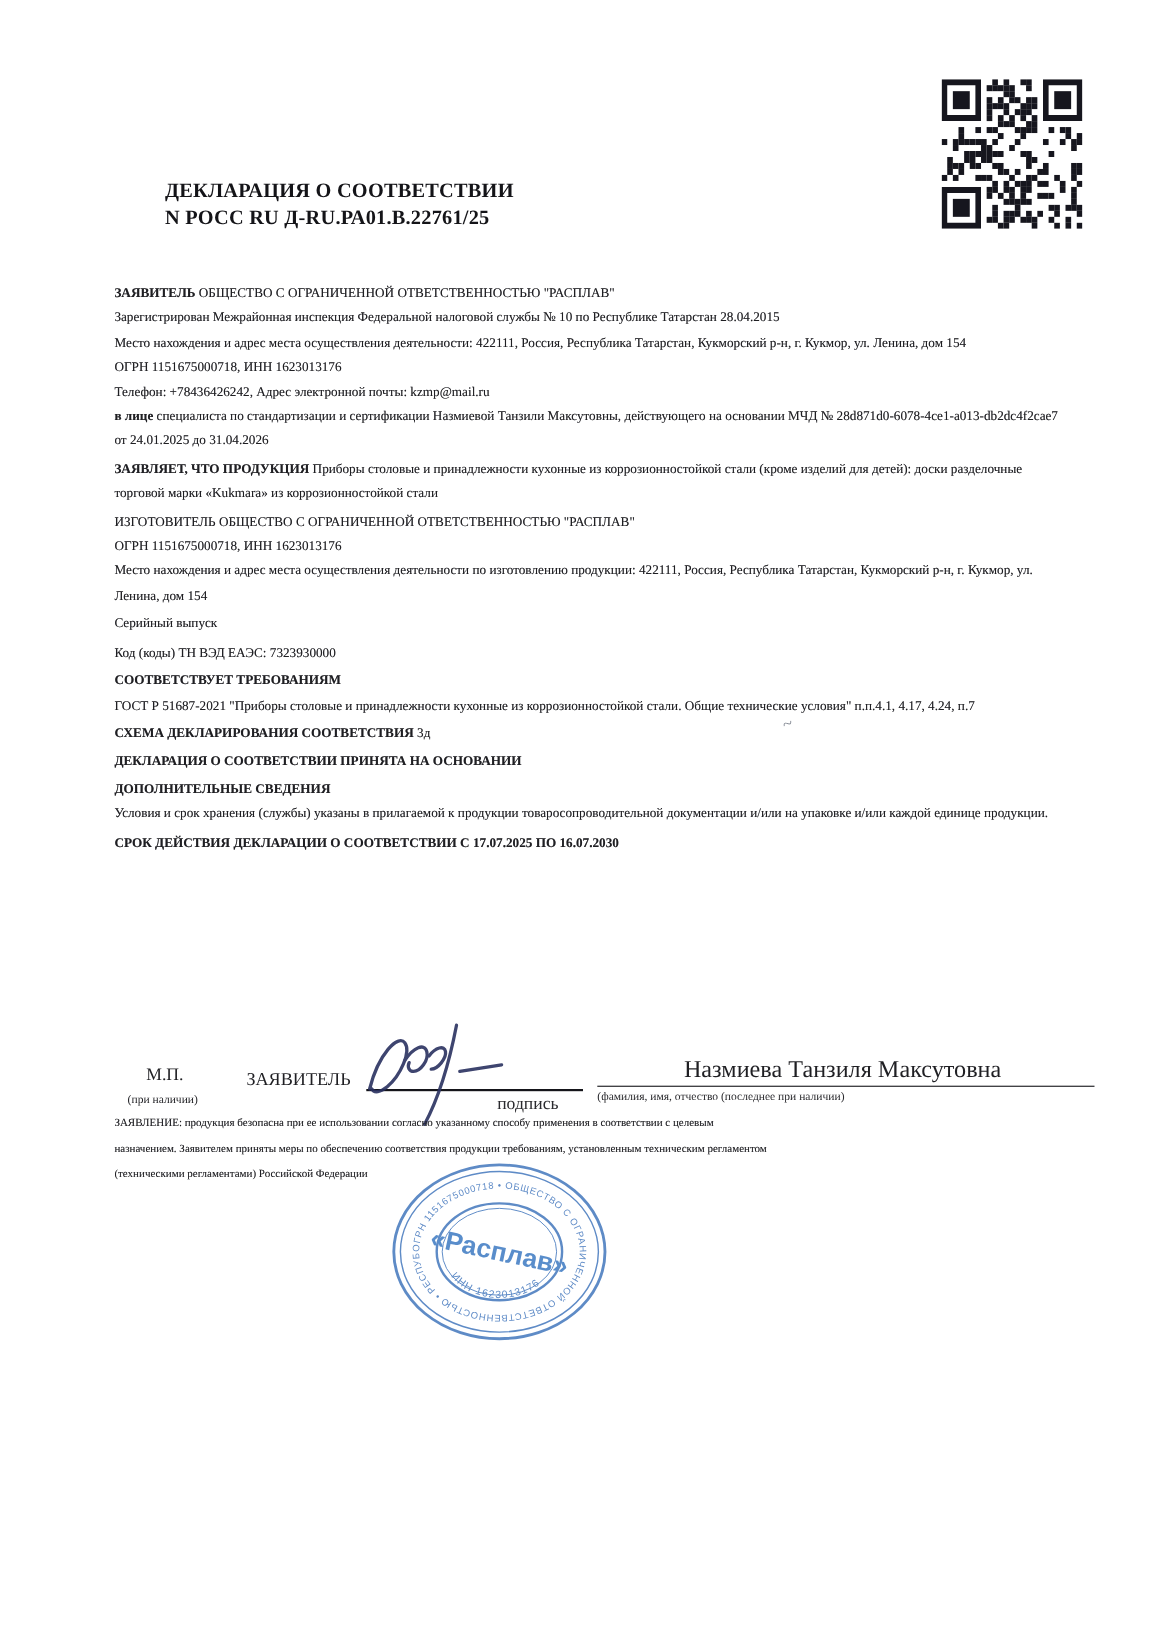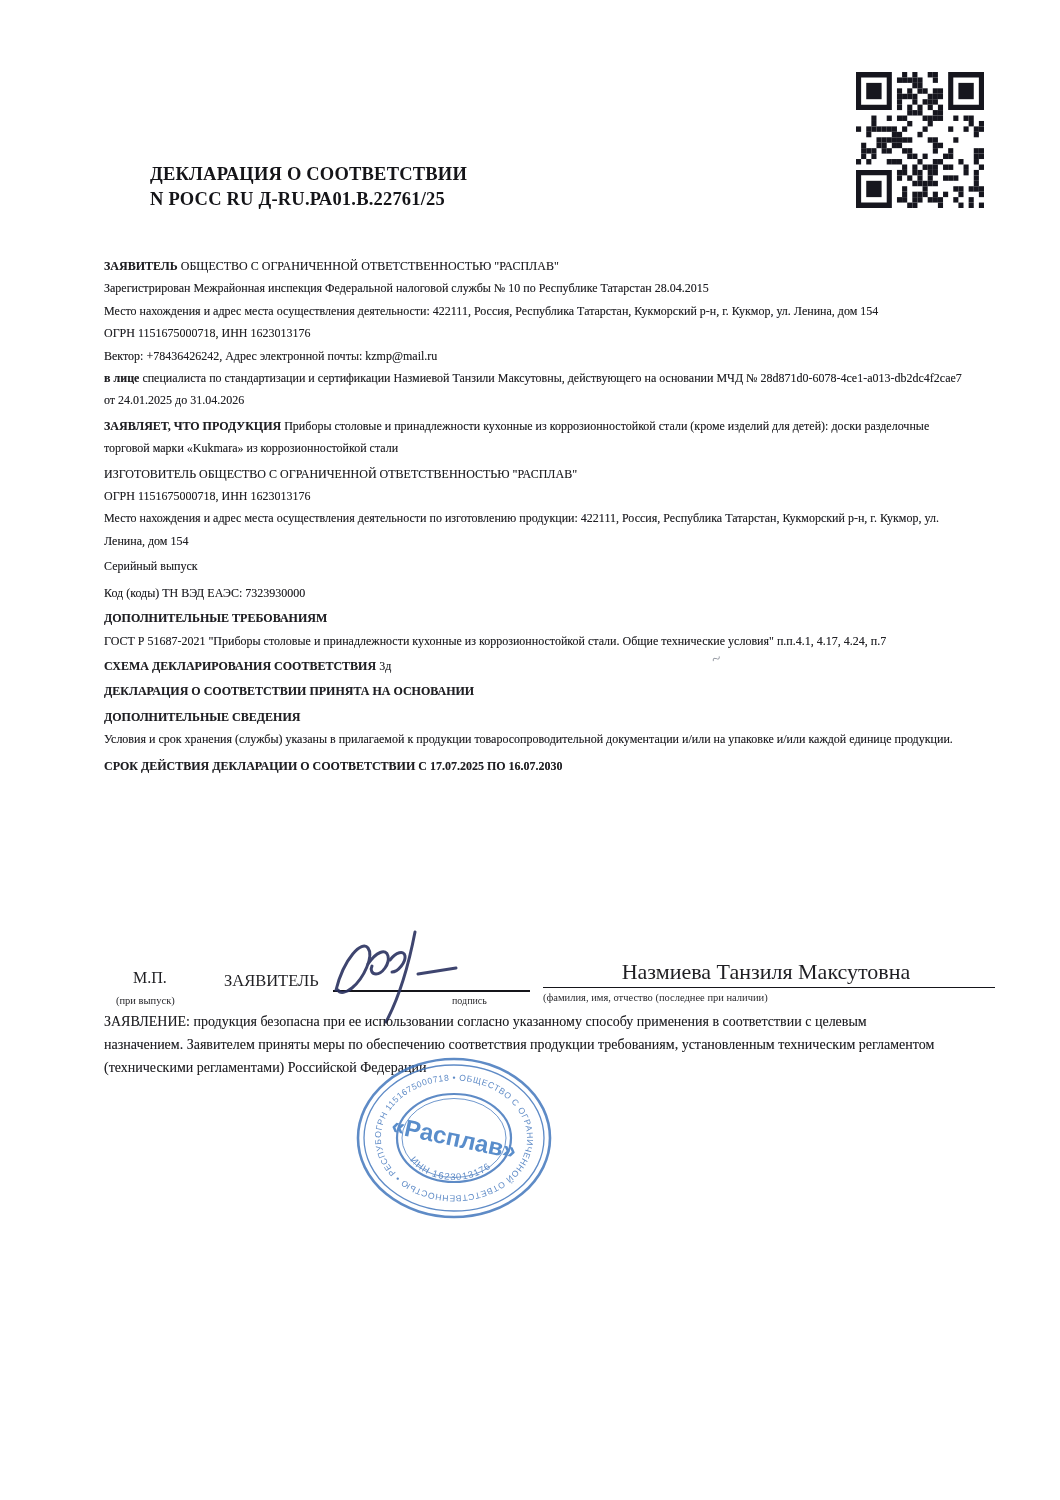--- a/index.html
+++ b/index.html
@@ -37,28 +37,28 @@
   .artifact{
     position:absolute;left:712px;top:650px;color:#858a94;
     font-size:16px;transform:rotate(-18deg);
   }
   
   .abs{position:absolute;}
   .mp-label{left:133px;top:969px;font-size:16px;}
   .mp-note{left:116px;top:995px;font-size:10.5px;}
   .applicant-label{left:224px;top:971px;font-size:16.5px;}
   .sig-line{left:333px;top:990px;width:197px;border-top:2px solid #15151a;height:0;}
-  .sig-caption{left:452px;top:995px;font-size:10px;color:#2a2a2e;}
+  .sig-caption{left:452px;top:995px;font-size:16px;color:#2a2a2e;}
   .holder-name{left:540px;top:959px;width:452px;text-align:center;font-size:22px;}
   .fio-line{left:543px;top:987px;width:452px;border-top:1.6px solid #15151a;height:0;}
   .fio-caption{left:543px;top:992px;width:452px;text-align:left;font-size:10.5px;color:#2a2a2e;}
   #sig-svg{left:318px;top:930px;}
   .statement{
     position:absolute;left:104px;top:1010px;width:950px;
-    font-size:14px;line-height:23px;text-shadow:0 0 .4px rgba(30,30,35,.4);
+    font-size:10px;line-height:23px;text-shadow:0 0 .4px rgba(30,30,35,.4);
   }
   .statement div{white-space:nowrap;}
   #stamp-svg{left:340px;top:1048px;opacity:.85;}
   .line{display:block;}
 </style>
 </head>
 <body>
 
 <div id="page">
 
@@ -256,41 +256,41 @@
       <rect x="20" y="2" width="3" height="3"></rect>
       <path fill-rule="evenodd" d="M0 18h7v7h-7z M1 19v5h5v-5z"></path>
       <rect x="2" y="20" width="3" height="3"></rect>
     </svg>
 
   <div class="main">
     <p><b>ЗАЯВИТЕЛЬ</b> <span>ОБЩЕСТВО С ОГРАНИЧЕННОЙ ОТВЕТСТВЕННОСТЬЮ "РАСПЛАВ"</span></p>
     <p>Зарегистрирован Межрайонная инспекция Федеральной налоговой службы № 10 по Республике Татарстан 28.04.2015</p>
     <p>Место нахождения и адрес места осуществления деятельности: 422111, Россия, Республика Татарстан, Кукморский р-н, г. Кукмор, ул. Ленина, дом 154</p>
     <p>ОГРН 1151675000718, ИНН 1623013176</p>
-    <p>Вектор: +78436426242, Адрес электронной почты: kzmp@mail.ru</p>
+    <p>Телефон: +78436426242, Адрес электронной почты: kzmp@mail.ru</p>
     <p><b>в лице</b> <span>специалиста по стандартизации и сертификации Назмиевой Танзили Максутовны, действующего на основании МЧД № 28d871d0-6078-4ce1-a013-db2dc4f2cae7 от 24.01.2025 до 31.04.2026</span></p>
     <p class="sp"><b>ЗАЯВЛЯЕТ, ЧТО ПРОДУКЦИЯ</b> <span>Приборы столовые и принадлежности кухонные из коррозионностойкой стали (кроме изделий для детей): доски разделочные торговой марки «Kukmara» из коррозионностойкой стали</span></p>
     <p class="sp">ИЗГОТОВИТЕЛЬ ОБЩЕСТВО С ОГРАНИЧЕННОЙ ОТВЕТСТВЕННОСТЬЮ "РАСПЛАВ"</p>
     <p>ОГРН 1151675000718, ИНН 1623013176</p>
     <p>Место нахождения и адрес места осуществления деятельности по изготовлению продукции: 422111, Россия, Республика Татарстан, Кукморский р-н, г. Кукмор, ул. Ленина, дом 154</p>
     <p class="sp">Серийный выпуск</p>
     <p class="sp4 tnved">Код (коды) ТН ВЭД ЕАЭС: 7323930000</p>
-    <p class="sp bold">ДОПОЛНИТЕЛЬНЫЕ ТРЕБОВАНИЯМ</p>
+    <p class="sp bold">СООТВЕТСТВУЕТ ТРЕБОВАНИЯМ</p>
     <p>ГОСТ Р 51687-2021 "Приборы столовые и принадлежности кухонные из коррозионностойкой стали. Общие технические условия" п.п.4.1, 4.17, 4.24, п.7</p>
     <p class="sp"><b>СХЕМА ДЕКЛАРИРОВАНИЯ СООТВЕТСТВИЯ</b> <span>3д</span></p>
     <p class="sp bold">ДЕКЛАРАЦИЯ О СООТВЕТСТВИИ ПРИНЯТА НА ОСНОВАНИИ</p>
     <p class="sp bold">ДОПОЛНИТЕЛЬНЫЕ СВЕДЕНИЯ</p>
     <p>Условия и срок хранения (службы) указаны в прилагаемой к продукции товаросопроводительной документации и/или на упаковке и/или каждой единице продукции.</p>
     <p class="sp4 bold">СРОК ДЕЙСТВИЯ ДЕКЛАРАЦИИ О СООТВЕТСТВИИ С 17.07.2025 ПО 16.07.2030</p>
   </div>
 
   <span class="artifact">~</span>
 
   <span class="abs mp-label">М.П.</span>
-  <span class="abs mp-note">(при выпуск)</span>
+  <span class="abs mp-note">(при наличии)</span>
   <span class="abs applicant-label">ЗАЯВИТЕЛЬ</span>
   <span class="abs sig-line"></span>
   <span class="abs sig-caption">подпись</span>
   <span class="abs holder-name">Назмиева Танзиля Максутовна</span>
   <span class="abs fio-line"></span>
   <span class="abs fio-caption">(фамилия, имя, отчество (последнее при наличии)</span>
 
   <svg id="sig-svg" class="abs" width="170" height="95" viewBox="0 0 170 95" fill="none" stroke="#2a3160" stroke-width="3" stroke-linecap="round" opacity="0.9">
     <path d="M18 60 C 26 28, 44 10, 50 18 C 56 26, 46 48, 34 58 C 28 63, 22 64, 20 60"></path>
     <path d="M50 34 C 58 22, 68 18, 70 26 C 72 34, 64 44, 58 44 C 54 44, 52 40, 54 36"></path>

